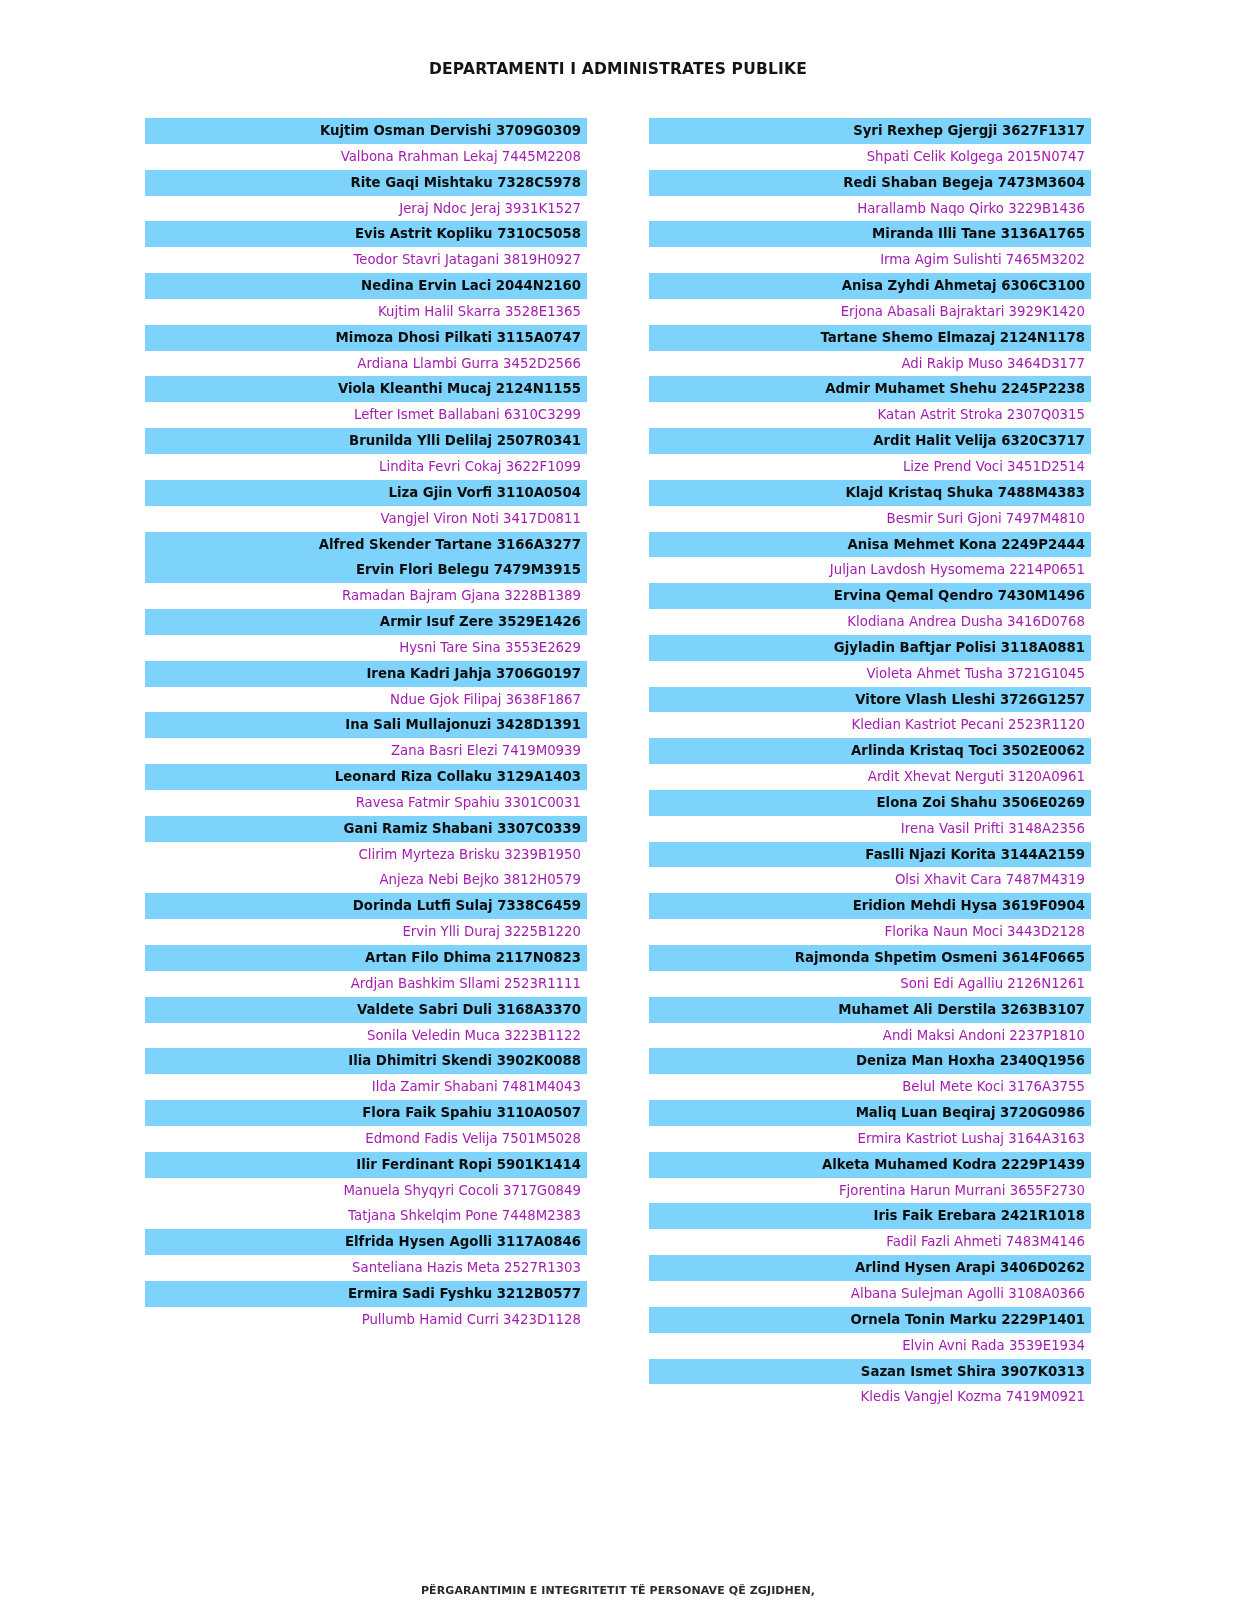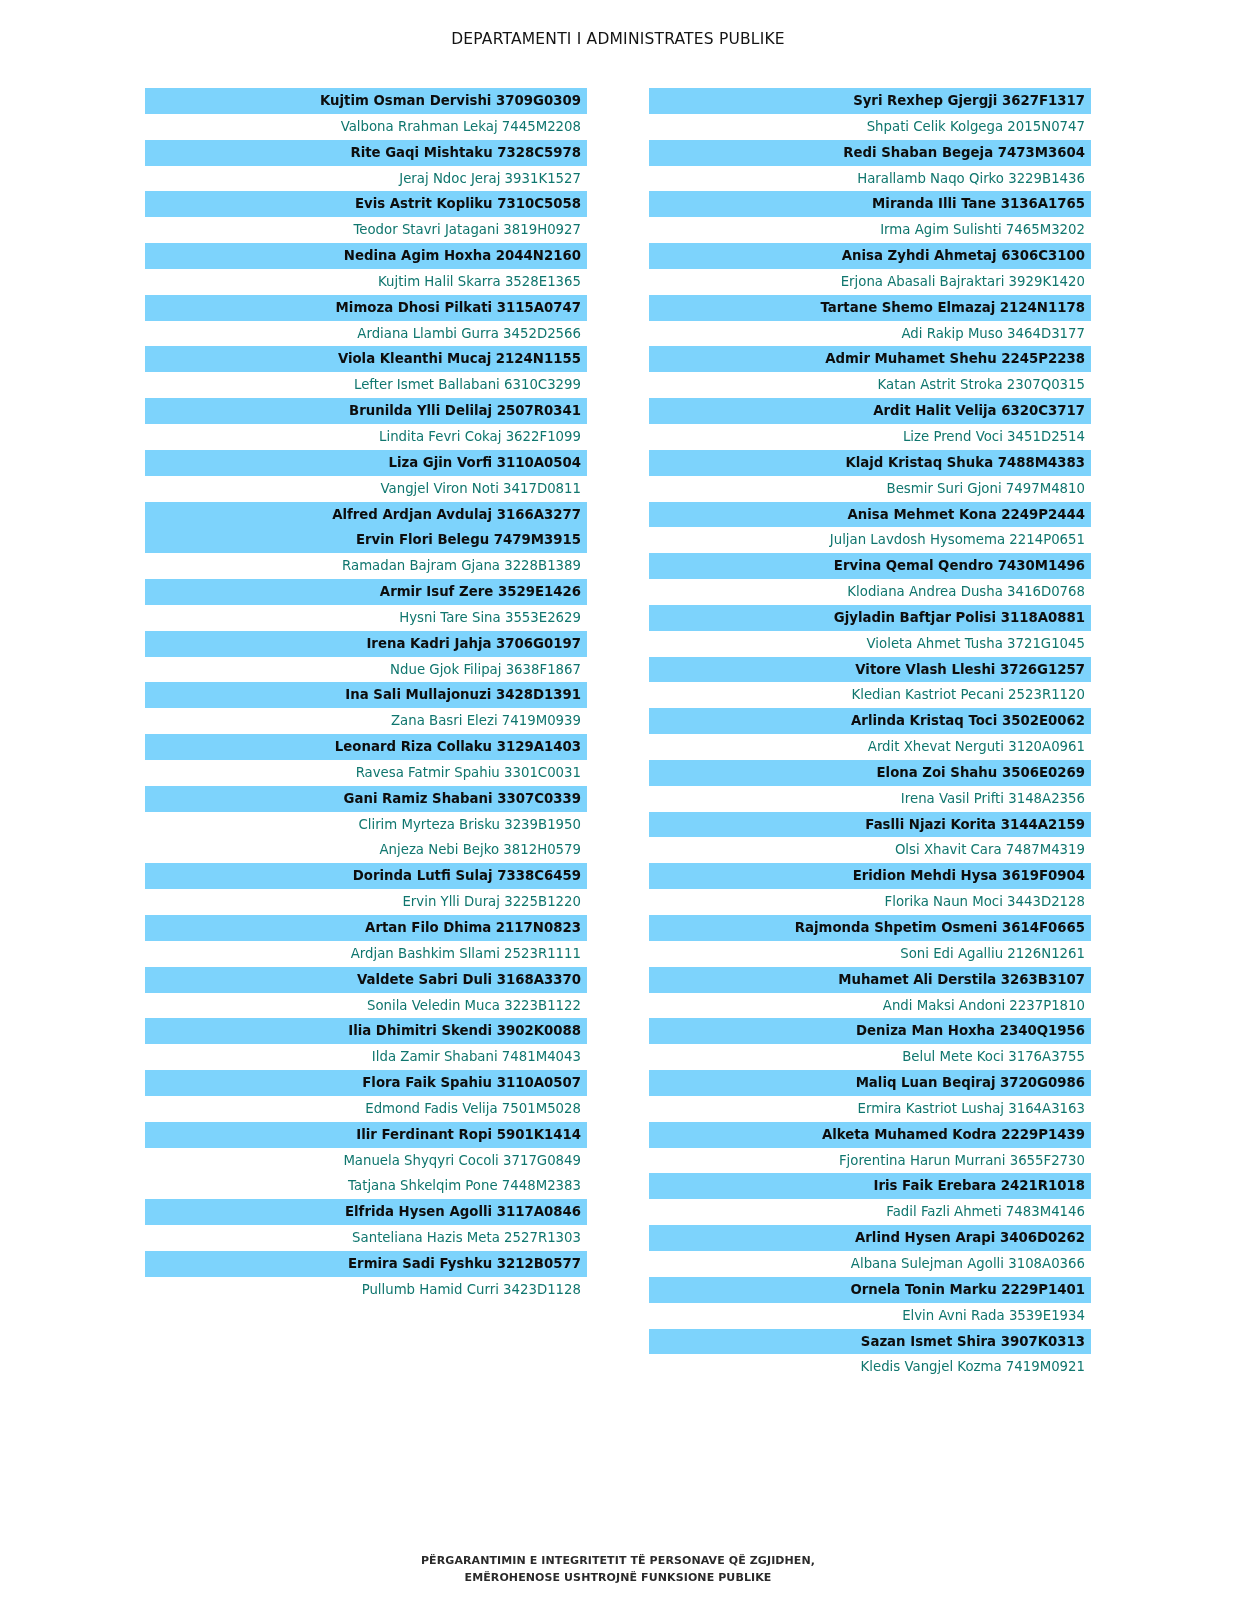--- a/index.html
+++ b/index.html
@@ -18,23 +18,23 @@
   .page {
     width: 1236px;
     height: 1600px;
     box-sizing: border-box;
     padding: 0;
     position: relative;
   }
   .doc-title {
     text-align: center;
     font-size: 15.5px;
-    font-weight: normal;
+    font-weight: bold;
     letter-spacing: 0.2px;
-    margin-top: 30px;
+    margin-top: 60px;
     color: #141414;
     font-family: "DejaVu Sans", sans-serif;
   }
   .columns {
     display: flex;
     justify-content: center;
     gap: 62px;
     margin-top: 40px;
   }
   .col {
@@ -52,21 +52,21 @@
     font-family: "DejaVu Sans", sans-serif;
   }
   .row.shade {
     background: #7dd3fc;
     font-weight: bold;
     color: #0d0d0d;
   }
   .row.plain {
     background: #ffffff;
     font-weight: normal;
-    color: #0f766e;
+    color: #a21caf;
   }
   .footer {
     position: absolute;
     left: 0;
     right: 0;
     bottom: 44px;
     text-align: center;
     font-size: 11px;
     font-weight: bold;
     color: #2a2a2a;
@@ -82,31 +82,31 @@
   <div class="doc-title">DEPARTAMENTI I ADMINISTRATES PUBLIKE</div>
 
   <div class="columns">
     <div class="col" id="col-left">
         <div class="row shade">Kujtim Osman Dervishi 3709G0309</div>
         <div class="row plain">Valbona Rrahman Lekaj 7445M2208</div>
         <div class="row shade">Rite Gaqi Mishtaku 7328C5978</div>
         <div class="row plain">Jeraj Ndoc Jeraj 3931K1527</div>
         <div class="row shade">Evis Astrit Kopliku 7310C5058</div>
         <div class="row plain">Teodor Stavri Jatagani 3819H0927</div>
-        <div class="row shade">Nedina Agim Hoxha 2044N2160</div>
+        <div class="row shade">Nedina Ervin Laci 2044N2160</div>
         <div class="row plain">Kujtim Halil Skarra 3528E1365</div>
         <div class="row shade">Mimoza Dhosi Pilkati 3115A0747</div>
         <div class="row plain">Ardiana Llambi Gurra 3452D2566</div>
         <div class="row shade">Viola Kleanthi Mucaj 2124N1155</div>
         <div class="row plain">Lefter Ismet Ballabani 6310C3299</div>
         <div class="row shade">Brunilda Ylli Delilaj 2507R0341</div>
         <div class="row plain">Lindita Fevri Cokaj 3622F1099</div>
         <div class="row shade">Liza Gjin Vorfi 3110A0504</div>
         <div class="row plain">Vangjel Viron Noti 3417D0811</div>
-        <div class="row shade">Alfred Ardjan Avdulaj 3166A3277</div>
+        <div class="row shade">Alfred Skender Tartane 3166A3277</div>
         <div class="row shade">Ervin Flori Belegu 7479M3915</div>
         <div class="row plain">Ramadan Bajram Gjana 3228B1389</div>
         <div class="row shade">Armir Isuf Zere 3529E1426</div>
         <div class="row plain">Hysni Tare Sina 3553E2629</div>
         <div class="row shade">Irena Kadri Jahja 3706G0197</div>
         <div class="row plain">Ndue Gjok Filipaj 3638F1867</div>
         <div class="row shade">Ina Sali Mullajonuzi 3428D1391</div>
         <div class="row plain">Zana Basri Elezi 7419M0939</div>
         <div class="row shade">Leonard Riza Collaku 3129A1403</div>
         <div class="row plain">Ravesa Fatmir Spahiu 3301C0031</div>

